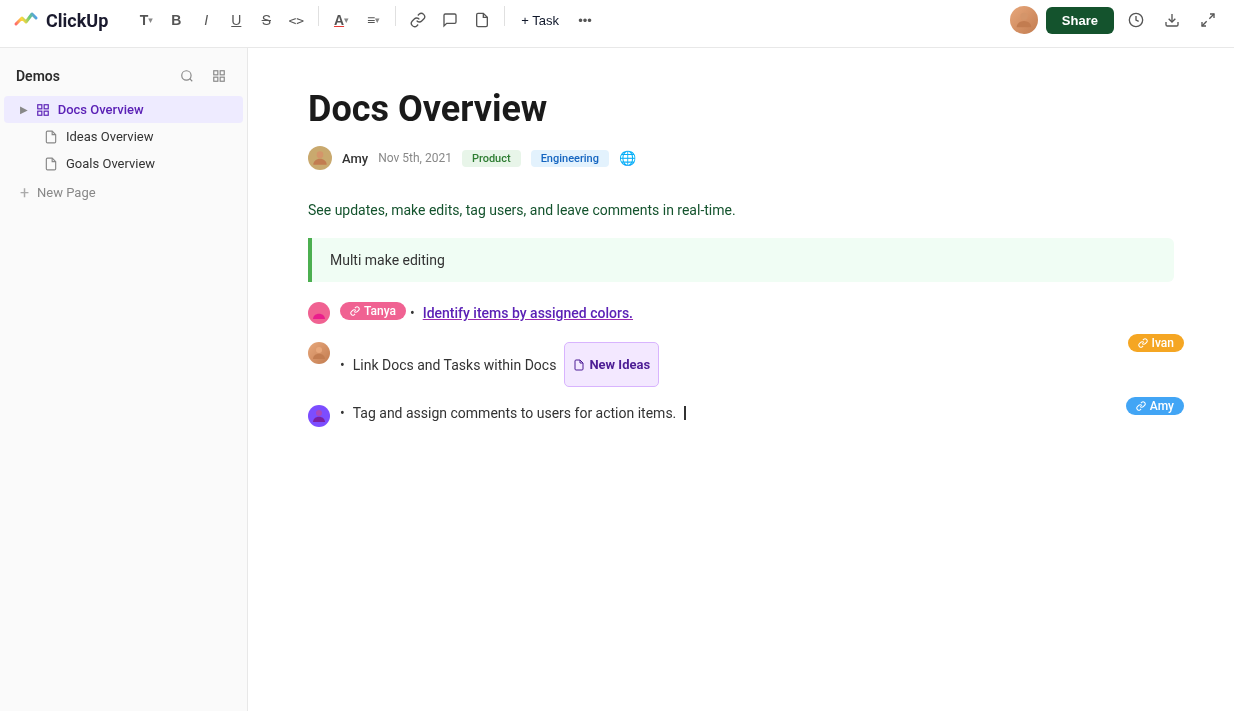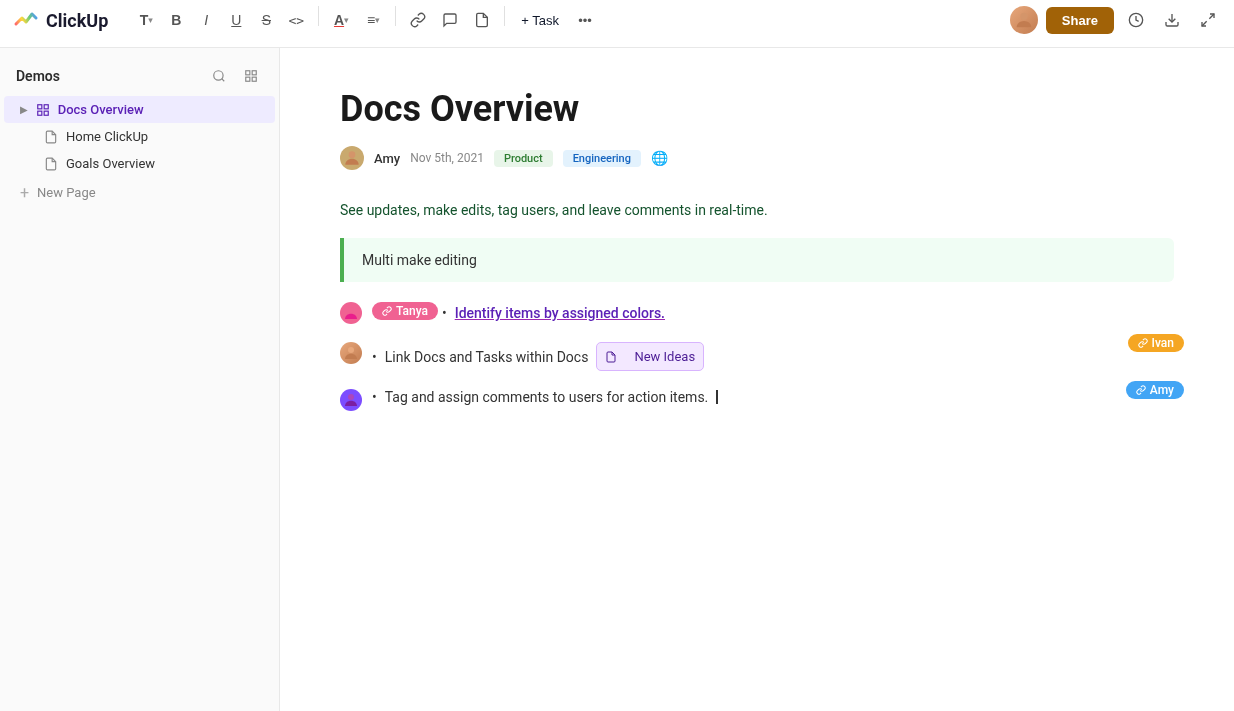--- a/index.html
+++ b/index.html
@@ -15,31 +15,31 @@
     .toolbar-sep { width: 1px; height: 20px; background: #e0e0e0; margin: 0 4px; }
     .toolbar-btn {
       display: flex; align-items: center; justify-content: center;
       width: 28px; height: 28px; border: none; background: transparent;
       cursor: pointer; border-radius: 4px; color: #555; font-size: 14px;
       position: relative;
     }
     .toolbar-btn-group { display: flex; align-items: center; gap: 2px; }
     .toolbar-right { margin-left: auto; display: flex; align-items: center; gap: 8px; }
     .share-btn {
-      background: #a16207; color: #fff; border: none; border-radius: 6px;
+      background: #14532d; color: #fff; border: none; border-radius: 6px;
       padding: 6px 16px; font-size: 13px; font-weight: 600; cursor: pointer;
     }
     .avatar-circle { width: 28px; height: 28px; border-radius: 50%; overflow: hidden; background: #c9a96e; display: flex; align-items: center; justify-content: center; font-size: 12px; color: #fff; }
 
     
     .main-layout { display: flex; flex: 1; overflow: hidden; }
 
     
     .sidebar {
-      width: 280px; flex-shrink: 0; border-right: 1px solid #e8e8e8;
+      width: 248px; flex-shrink: 0; border-right: 1px solid #e8e8e8;
       background: #fafafa; display: flex; flex-direction: column; overflow-y: auto;
     }
     .sidebar-header { display: flex; align-items: center; padding: 16px 16px 8px; gap: 8px; }
     .sidebar-title { font-size: 14px; font-weight: 600; color: #2c2c2c; flex: 1; }
     .sidebar-icon-btn { background: transparent; border: none; cursor: pointer; color: #888; display: flex; align-items: center; justify-content: center; width: 24px; height: 24px; border-radius: 4px; }
     .sidebar-item {
       display: flex; align-items: center; gap: 8px; padding: 6px 12px 6px 16px;
       cursor: pointer; font-size: 13px; color: #333; border-radius: 4px; margin: 0 4px;
     }
     .sidebar-item.active { background: #eeebff; color: #5b21b6; font-weight: 500; }
@@ -79,23 +79,23 @@
     .user-tag {
       display: inline-flex; align-items: center; gap: 4px;
       padding: 2px 10px; border-radius: 12px; font-size: 12px; font-weight: 500;
       color: #fff; margin-bottom: 2px;
     }
     .tag-pink { background: #f06292; }
     .tag-orange { background: #f5a623; }
     .tag-blue { background: #42a5f5; }
 
     .inline-doc-link {
-      display: inline-flex; align-items: center; gap: 17px;
+      display: inline-flex; align-items: center; gap: 4px;
       background: #f3e8ff; border: 1px solid #d8b4fe; border-radius: 5px;
-      padding: 6px 8px; font-size: 13px; font-weight: 400; color: #4c1d95;
+      padding: 14px 8px; font-size: 13px; font-weight: 700; color: #4c1d95;
       cursor: pointer;
     }
     .small-avatar { width: 22px; height: 22px; border-radius: 50%; background: #c9a96e; overflow: hidden; display: flex; align-items: center; justify-content: center; font-size: 9px; color: #fff; flex-shrink: 0; }
     .small-avatar-2 { background: #f06292; }
     .small-avatar-3 { background: #7c4dff; }
 
     .cursor-blink { display: inline-block; width: 2px; height: 14px; background: #333; vertical-align: middle; animation: blink 1s step-end infinite; }
     @keyframes blink { 0%,100%{opacity:1}50%{opacity:0} }
 
     
@@ -245,21 +245,21 @@
         </svg>
       <span class="item-label">Docs Overview</span>
     </div>
 
     <div class="sidebar-item">
       <span style="width:16px"></span>
       <svg width="14" height="14" viewBox="0 0 24 24" fill="none" stroke="#888" stroke-width="2">
           <path d="M14 2H6a2 2 0 00-2 2v16a2 2 0 002 2h12a2 2 0 002-2V8z"></path>
           <polyline points="14 2 14 8 20 8"></polyline>
         </svg>
-      <span class="item-label">Home ClickUp</span>
+      <span class="item-label">Ideas Overview</span>
     </div>
 
     <div class="sidebar-item">
       <span style="width:16px"></span>
       <svg width="14" height="14" viewBox="0 0 24 24" fill="none" stroke="#888" stroke-width="2">
           <path d="M14 2H6a2 2 0 00-2 2v16a2 2 0 002 2h12a2 2 0 002-2V8z"></path>
           <polyline points="14 2 14 8 20 8"></polyline>
         </svg>
       <span class="item-label">Goals Overview</span>
     </div>

